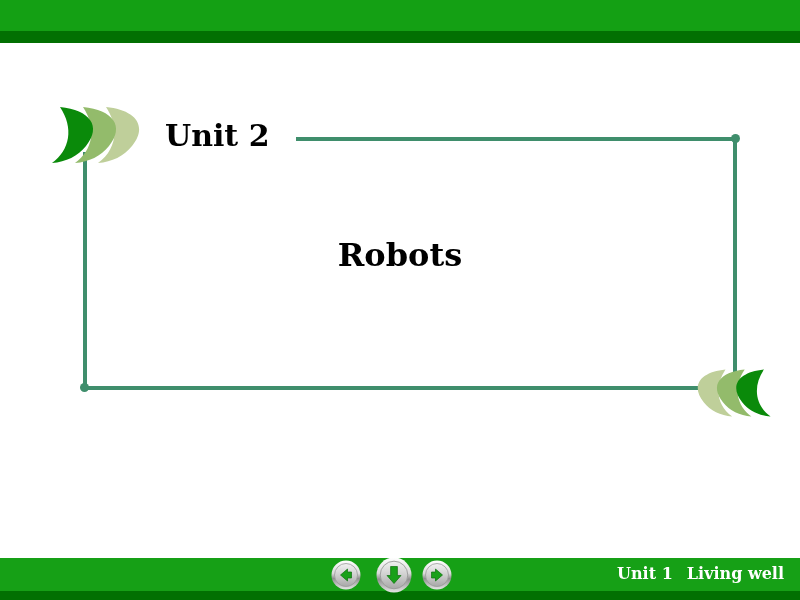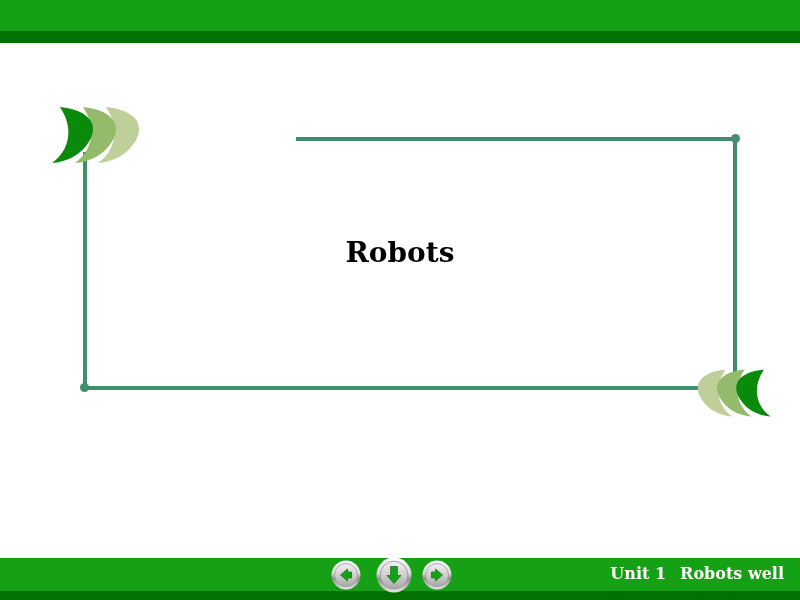--- a/index.html
+++ b/index.html
@@ -99,21 +99,21 @@
     color: #000000;
     white-space: nowrap;
   }
   .topic-title {
     position: absolute;
     left: 0;
     top: 236px;
     width: 800px;
     text-align: center;
     font-family: "DejaVu Serif", "Liberation Serif", serif;
-    font-size: 28px;
+    font-size: 32px;
     font-weight: bold;
     color: #000000;
     white-space: nowrap;
   }
 
   
   .footer-bar {
     position: absolute;
     left: 0; top: 558px;
     width: 800px;
@@ -179,27 +179,28 @@
   <div class="crescents-right">
     <svg width="92" height="50" viewBox="0 0 110 58" xmlns="http://www.w3.org/2000/svg">
       <g transform="translate(110,0) scale(-1,1)">
         <path d="M70 1 C 100 4, 112 20, 96 40 C 88 50, 76 56, 62 57 C 80 44, 84 22, 70 1 Z" fill="#BFCF9A"></path>
         <path d="M47 1 C 77 4, 89 20, 73 40 C 65 50, 53 56, 39 57 C 57 44, 61 22, 47 1 Z" fill="#93BB6B"></path>
         <path d="M24 1 C 54 4, 66 20, 50 40 C 42 50, 30 56, 16 57 C 34 44, 38 22, 24 1 Z" fill="#0A8A0A"></path>
       </g>
     </svg>
   </div>
 
+  <div class="unit-label">Unit 2</div>
   <div class="topic-title">Robots</div>
 
   <div class="footer-bar"></div>
   <div class="footer-bar-shadow"></div>
 
   <div class="footer-caption">
-    <span class="cap-unit">Unit 1</span><span>Robots well</span>
+    <span class="cap-unit">Unit 1</span><span>Living well</span>
   </div>
 
   <div class="navbtn nav-prev">
     <svg width="30" height="30" viewBox="0 0 30 30" xmlns="http://www.w3.org/2000/svg">
       <defs>
         <linearGradient id="bezelA" x1="0" y1="0" x2="0" y2="1">
           <stop offset="0" stop-color="#ffffff"></stop>
           <stop offset="0.45" stop-color="#d9d9d9"></stop>
           <stop offset="0.62" stop-color="#8f8f8f"></stop>
           <stop offset="1" stop-color="#e6e6e6"></stop>

